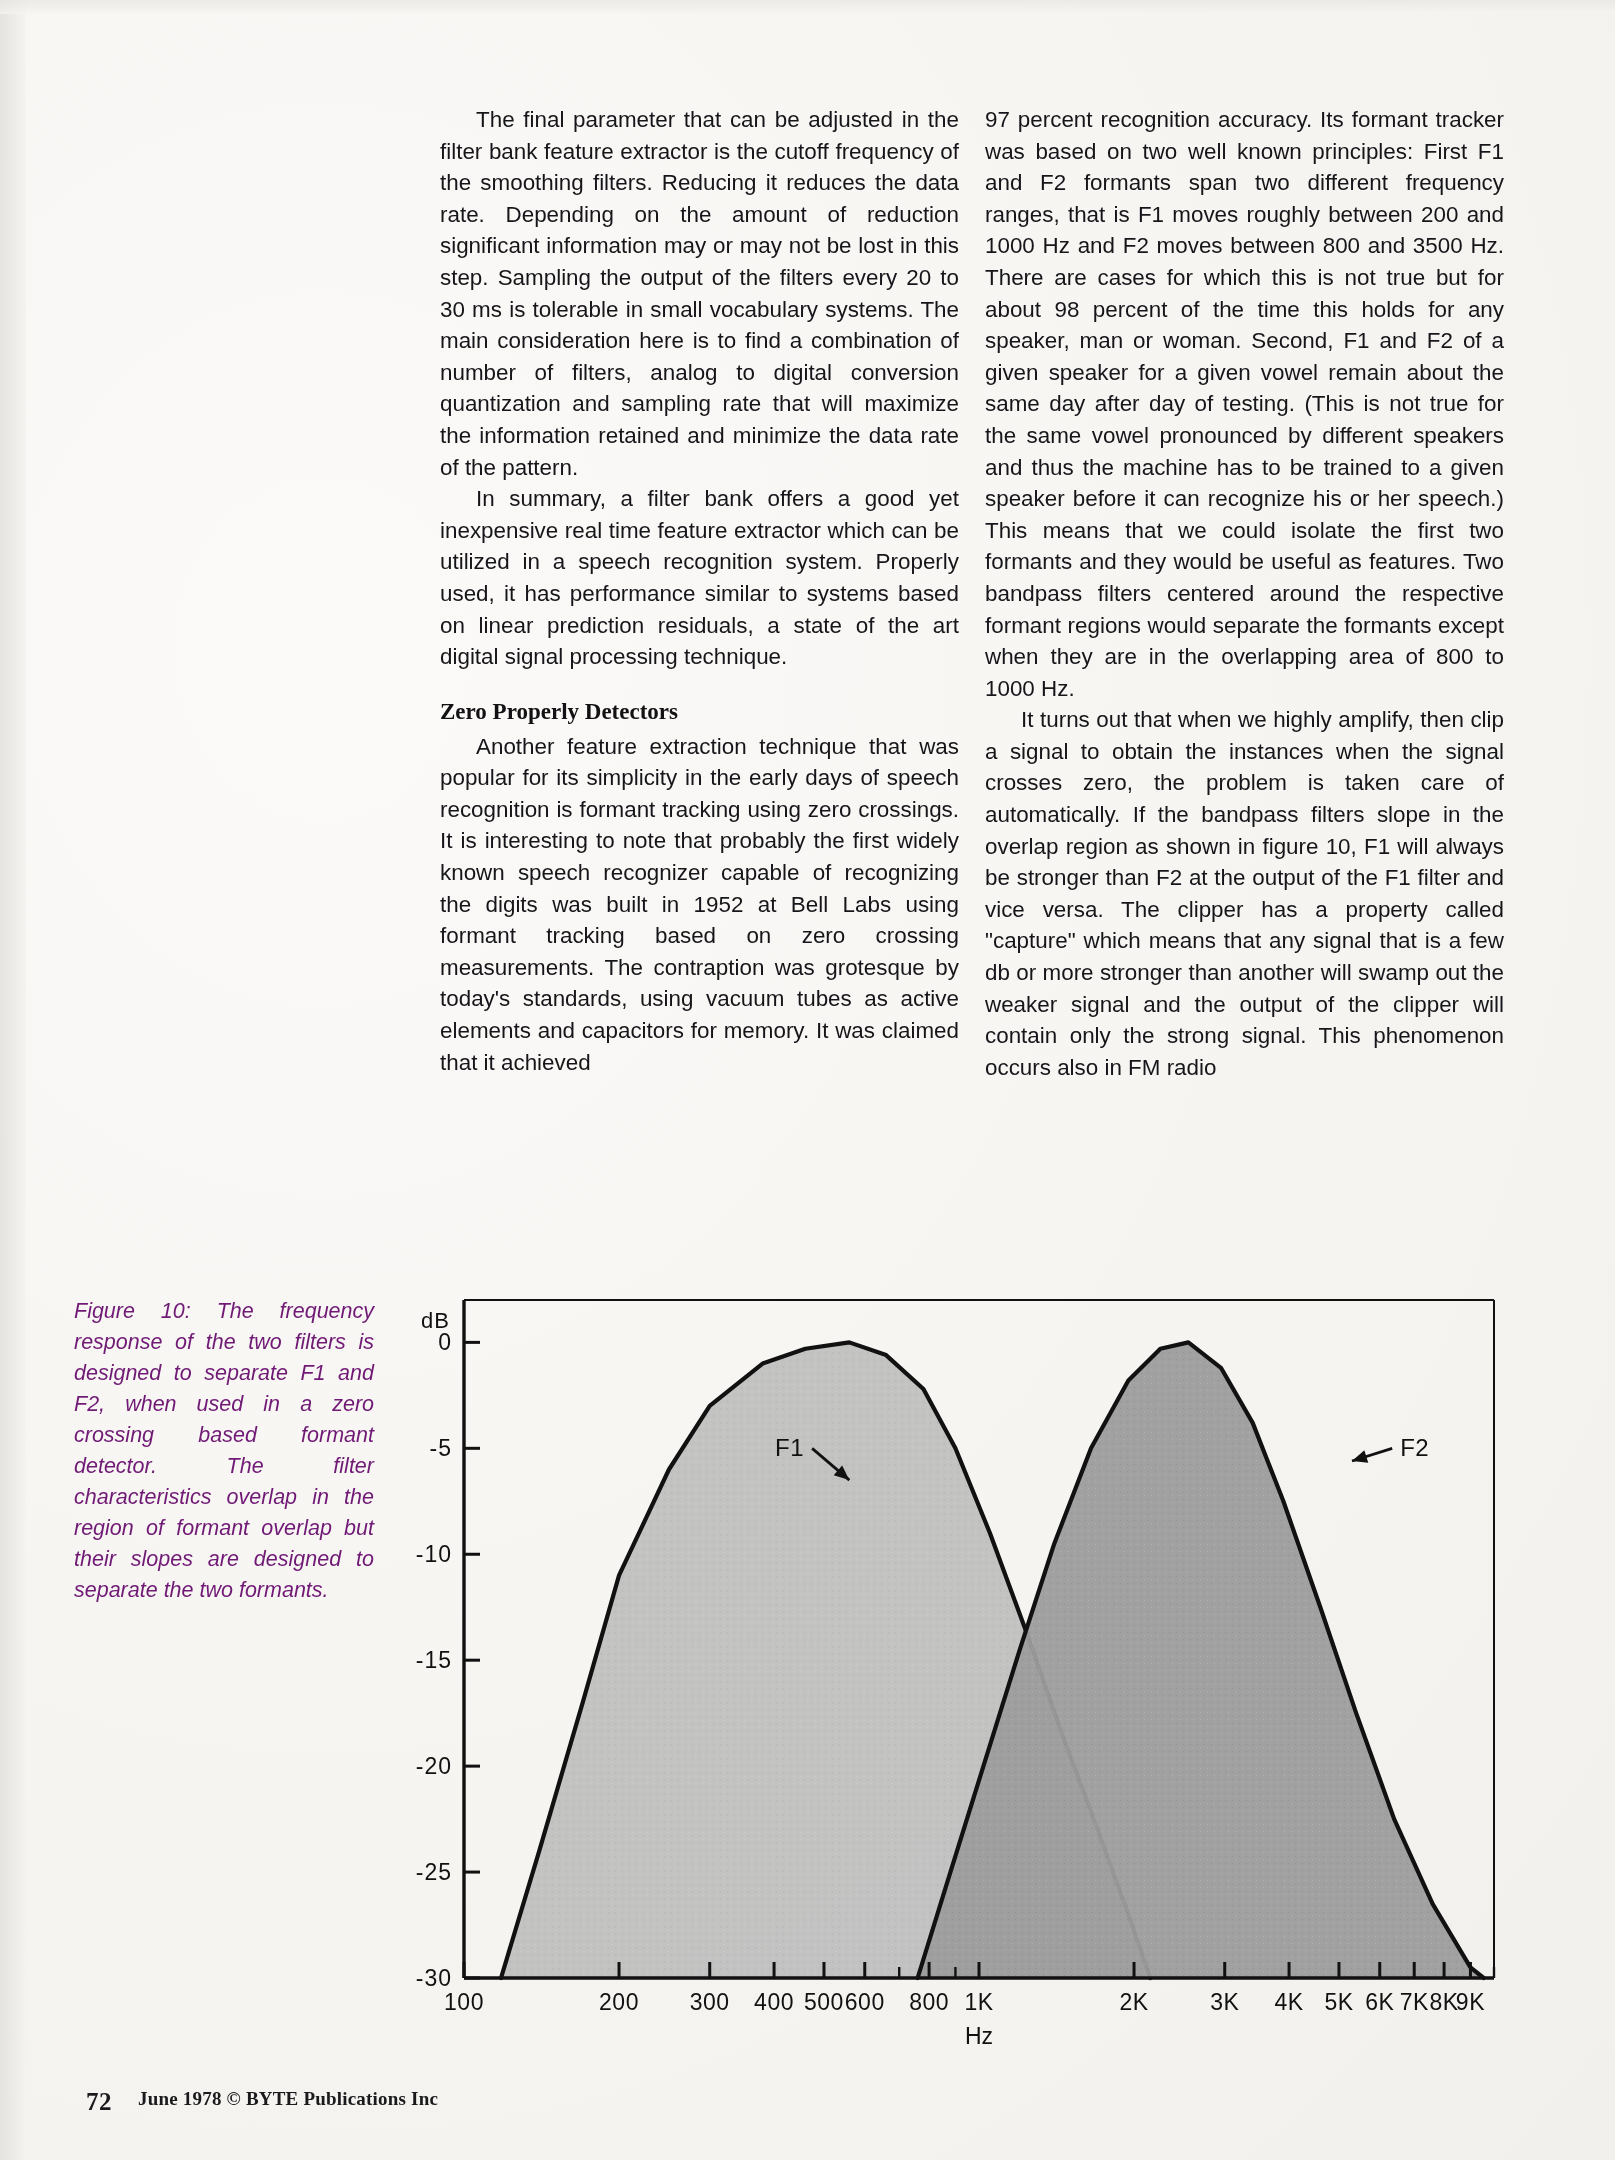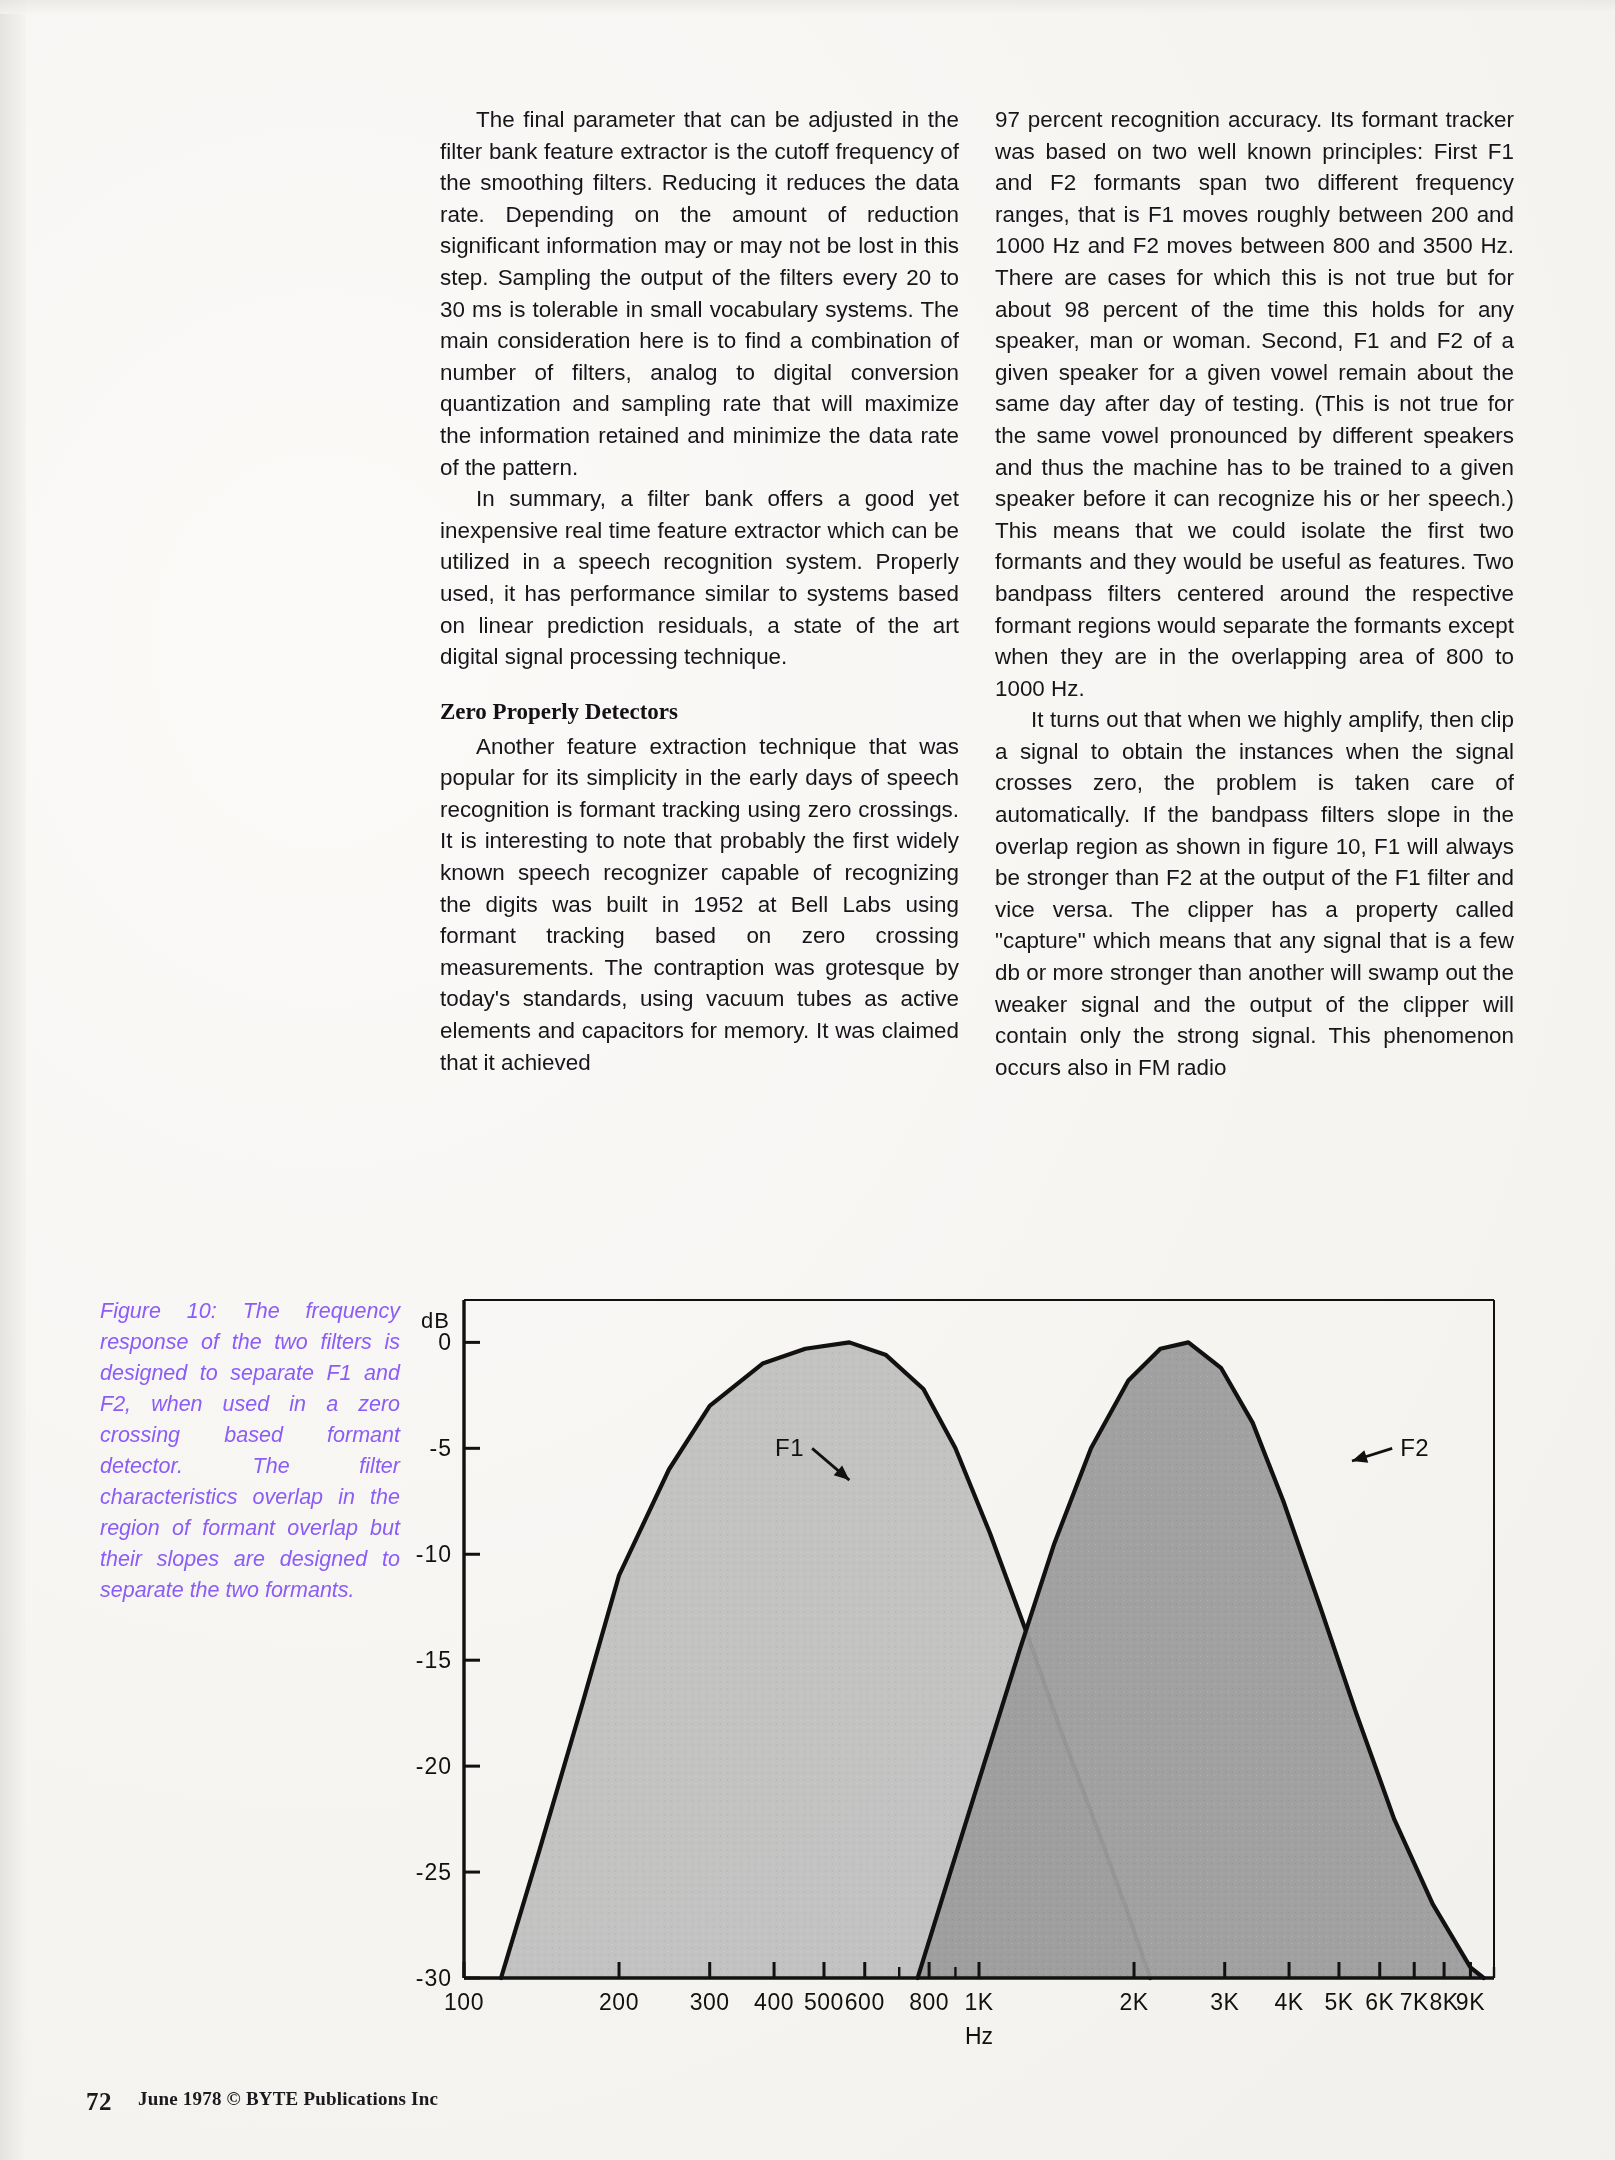--- a/index.html
+++ b/index.html
@@ -41,21 +41,21 @@
     opacity: .7;
   }
 
   
   .cols {
     position: absolute;
     left: 440px;
     top: 104px;
     width: 1080px;
     display: flex;
-    gap: 36px;
+    gap: 26px;
   }
   .col {
     width: 519px;
   }
   .col p {
     margin: 0;
     font-family: "Liberation Sans", sans-serif;
     font-size: 22.4px;
     line-height: 31.6px;
     text-align: justify;
@@ -69,29 +69,29 @@
     font-family: "Liberation Serif", serif;
     font-weight: bold;
     font-size: 23px;
     line-height: 30px;
     color: #121214;
   }
 
   
   .caption {
     position: absolute;
-    left: 100px;
+    left: 74px;
     top: 1296px;
     width: 300px;
     font-family: "Liberation Sans", sans-serif;
     font-style: italic;
     font-size: 21.5px;
     line-height: 31px;
     text-align: justify;
-    color: #8b5cf6;
+    color: #701a75;
   }
 
   
   .figure {
     position: absolute;
     left: 404px;
     top: 1288px;
     width: 1105px;
     height: 770px;
   }

